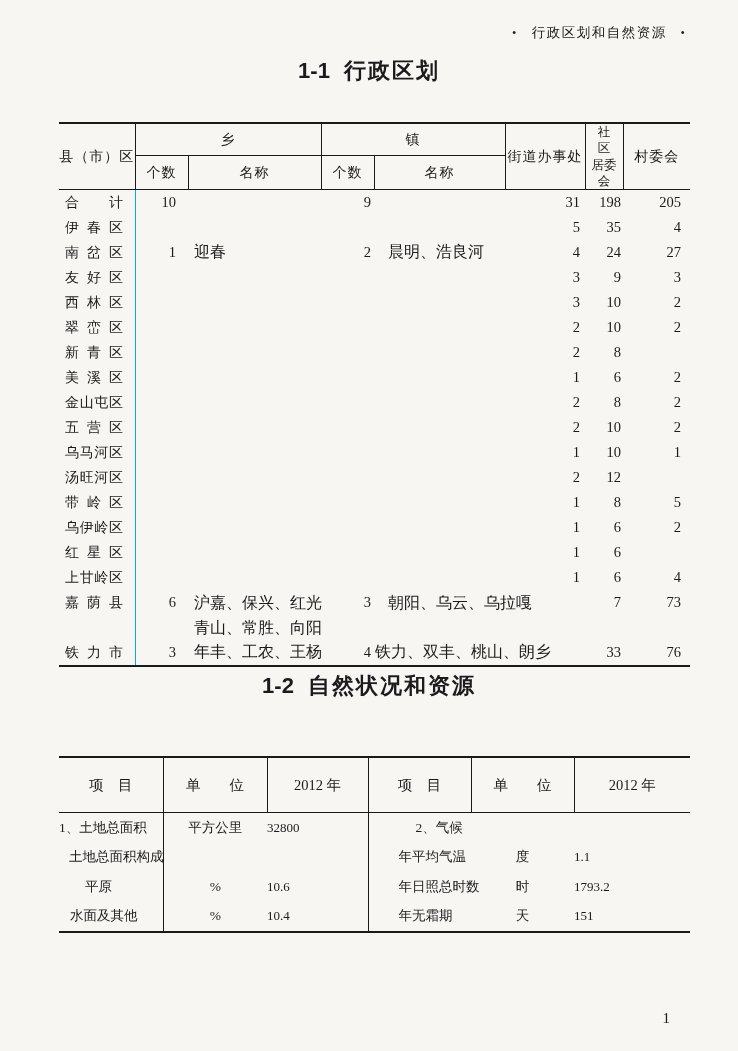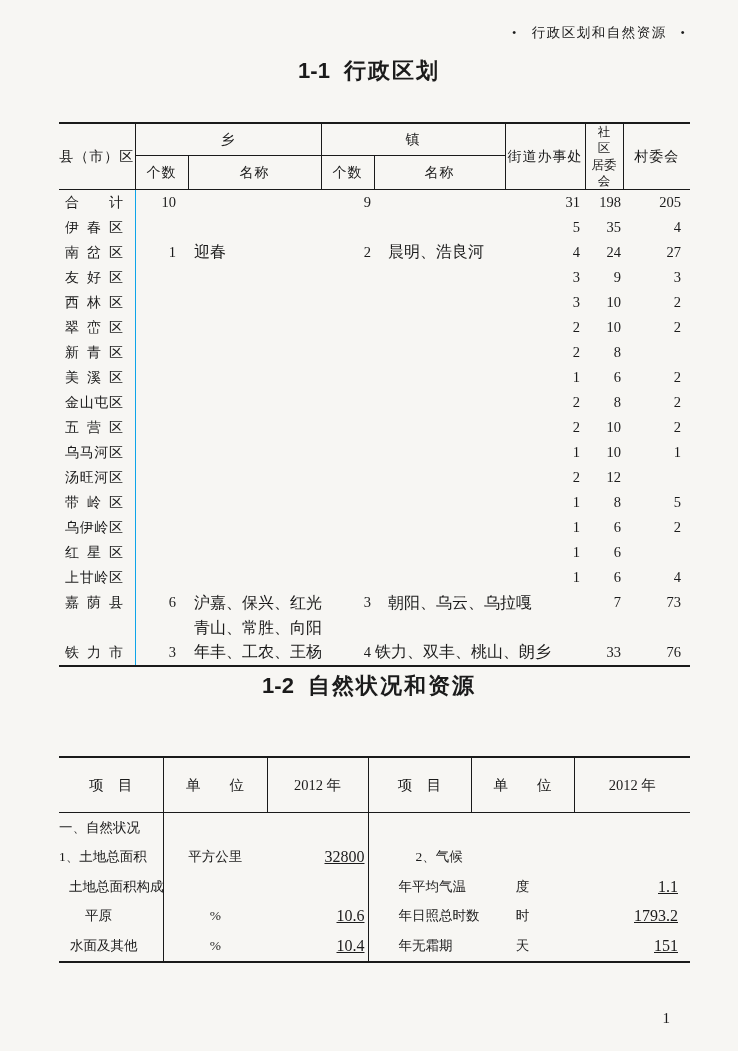--- a/index.html
+++ b/index.html
@@ -67,21 +67,21 @@
   #table2 thead th{
     font-weight:normal;font-size:14.5px;text-align:center;height:54px;padding:0;
     border-right:1px solid #1a1a1a;border-bottom:1px solid #1a1a1a;
   }
   #table2 thead th.last{border-right:none;}
   #table2 tbody td{padding:0;height:29.5px;vertical-align:middle;font-size:13.5px;}
   #table2 tbody td.l0{border-right:1px solid #1a1a1a;}
   #table2 tbody td.l2{border-right:1px solid #1a1a1a;}
   #table2 .it{text-align:left;white-space:nowrap;}
   #table2 .un{text-align:center;}
-  #table2 .va{text-align:right;font-size:16px;text-decoration:underline;}
+  #table2 .va{font-size:13px;}
   #table2 td.lv{padding-right:3px;}
   #table2 td.rv{padding-right:12px;}
   
   .page-number{position:absolute;top:1010px;right:68px;font-size:15px;}
 </style>
 </head>
 <body>
 
 <div class="running-head">
   <span class="dot">•</span><span class="rh-text">行政区划和自然资源</span><span class="dot">•</span>
@@ -323,28 +323,20 @@
       <th>项　目</th>
       <th>单　　位</th>
       <th>2012 年</th>
       <th>项　目</th>
       <th>单　　位</th>
       <th class="last">2012 年</th>
     </tr>
   </thead>
   <tbody id="t2-body">
       <tr>
-    <td class="l0 it" style="padding-left: 0px;">一、自然状况</td>
-    <td class="l1 un"></td>
-    <td class="l2 va lv"></td>
-    <td class="r0 it" style="padding-left: 30px;"></td>
-    <td class="r1 un"></td>
-    <td class="r2 va rv"></td>
-  </tr>
-      <tr>
     <td class="l0 it" style="padding-left: 0px;">1、土地总面积</td>
     <td class="l1 un">平方公里</td>
     <td class="l2 va lv">32800</td>
     <td class="r0 it" style="padding-left: 47px;">2、气候</td>
     <td class="r1 un"></td>
     <td class="r2 va rv"></td>
   </tr>
       <tr>
     <td class="l0 it" style="padding-left: 10px;">土地总面积构成</td>
     <td class="l1 un"></td>

